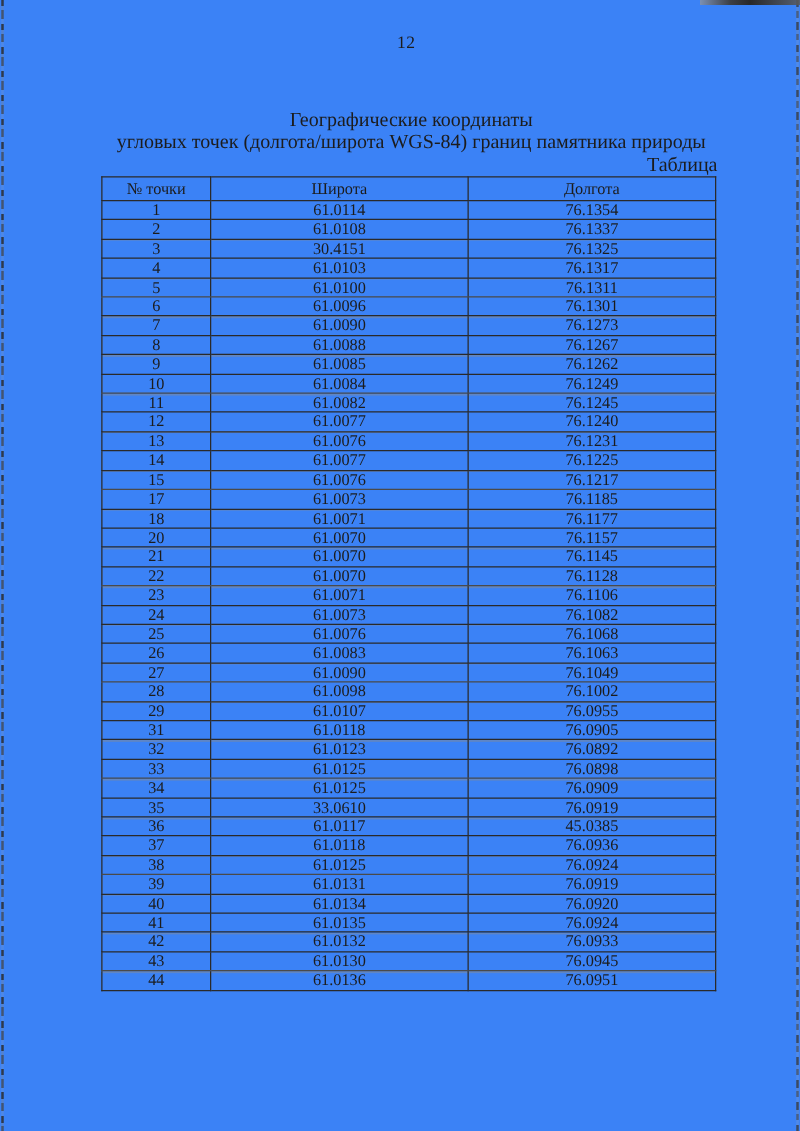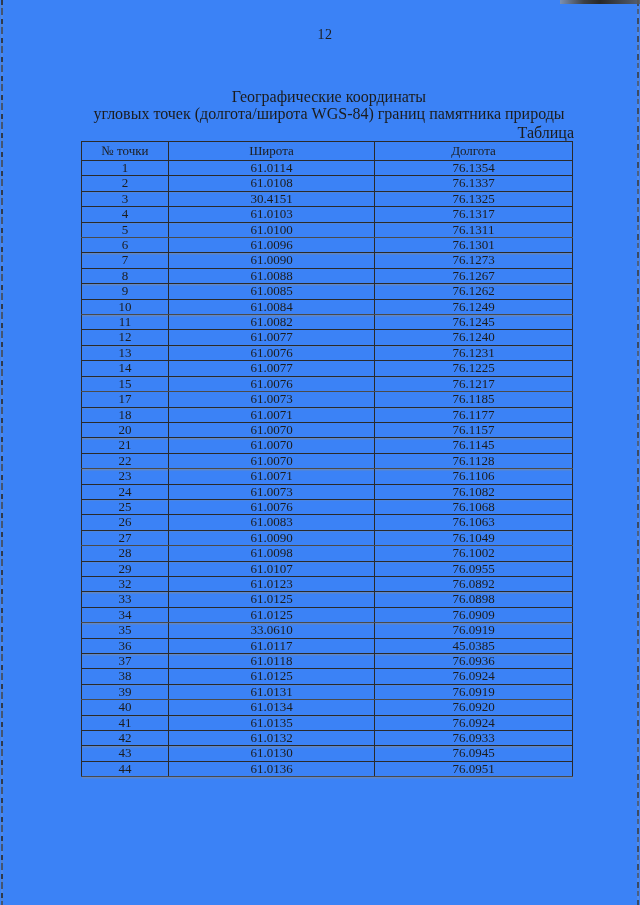--- a/index.html
+++ b/index.html
@@ -283,20 +283,25 @@
           <td>28</td>
           <td>61.0098</td>
           <td>76.1002</td>
         </tr>
         <tr>
           <td>29</td>
           <td>61.0107</td>
           <td>76.0955</td>
         </tr>
         <tr>
+          <td>31</td>
+          <td>61.0118</td>
+          <td>76.0905</td>
+        </tr>
+        <tr>
           <td>32</td>
           <td>61.0123</td>
           <td>76.0892</td>
         </tr>
         <tr>
           <td>33</td>
           <td>61.0125</td>
           <td>76.0898</td>
         </tr>
         <tr>

